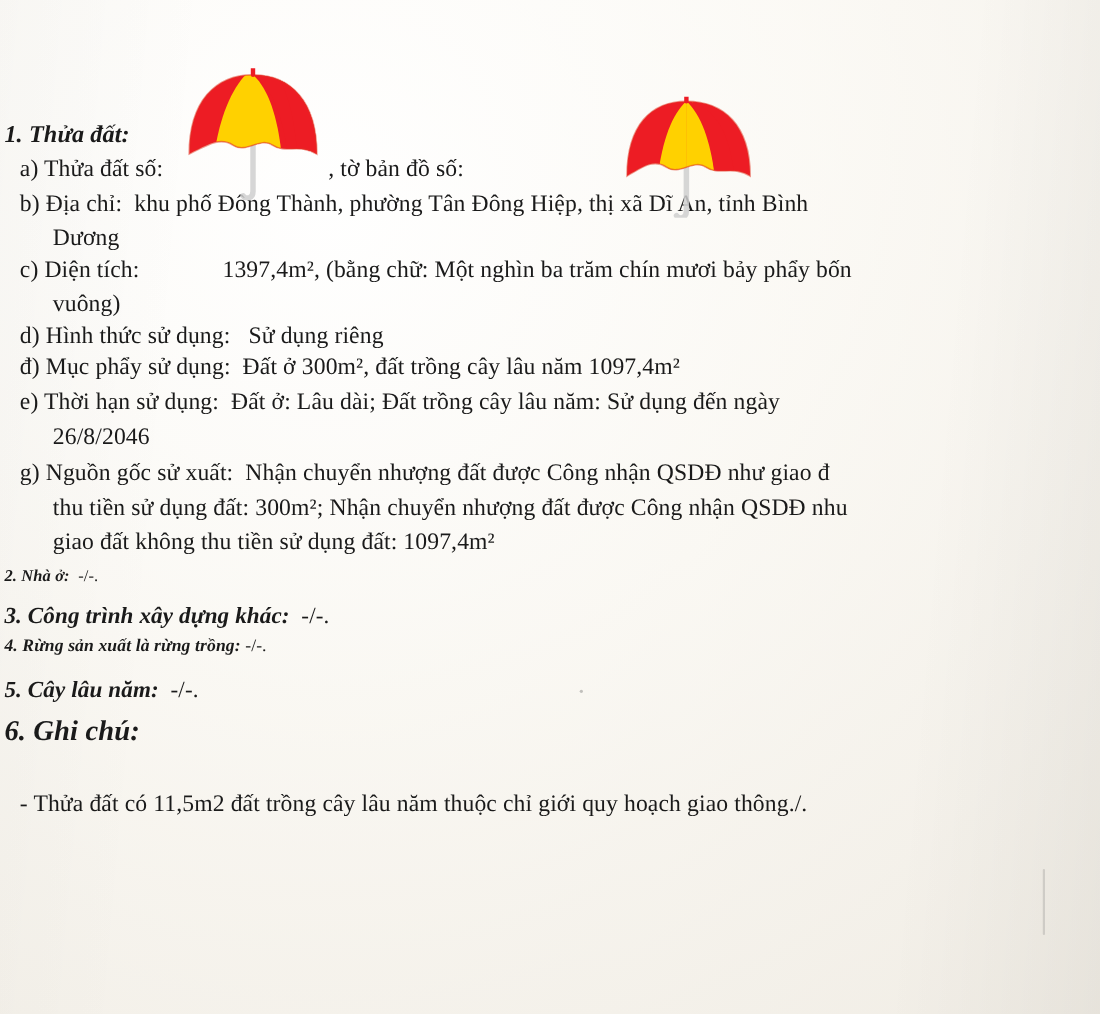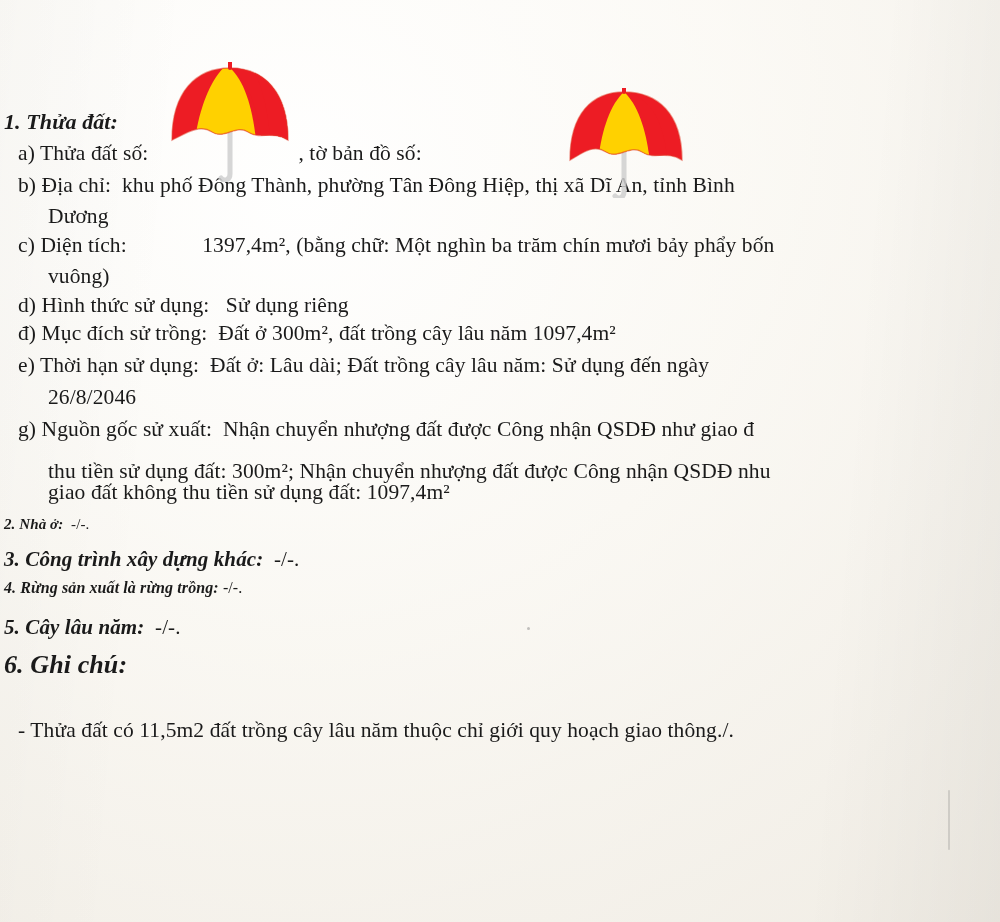--- a/index.html
+++ b/index.html
@@ -61,21 +61,21 @@
   .sub-a { left: 18px; top: 140px; }
   .sub-b { left: 18px; top: 172px; }
   .sub-b2 { left: 48px; top: 203px; }
   .sub-c { left: 18px; top: 232px; }
   .sub-c2 { left: 48px; top: 263px; }
   .sub-d1 { left: 18px; top: 292px; }
   .sub-d2 { left: 18px; top: 320px; }
   .sub-e { left: 18px; top: 352px; }
   .sub-e2 { left: 48px; top: 384px; text-align: right; }
   .sub-g { left: 18px; top: 416px; }
-  .sub-g2 { left: 48px; top: 448px; margin-top: 10px; }
+  .sub-g2 { left: 48px; top: 448px; }
   .sub-g3 { left: 48px; top: 479px; }
 
   .sec2 { left: 4px; top: 515px; font-size: 15px; }
   .sec3 { left: 4px; top: 546px; font-size: 21px; }
   .sec4 { left: 4px; top: 578px; font-size: 16px; }
   .sec5 { left: 4px; top: 614px; font-size: 21px; }
   .sec6 { left: 4px; top: 648px; font-size: 26px; }
   .note { left: 18px; top: 682px; margin-top: 35px; }
 
   .val { font-weight: normal; }
@@ -129,21 +129,21 @@
     <span style="display:inline-block;width:70px"></span><span>1397,4m², (bằng chữ: Một nghìn ba trăm chín mươi bảy phẩy bốn</span>
   </div>
   <div class="line sub-c2">vuông)</div>
 
   <div class="line sub-d1">
     <span>d) Hình thức sử dụng:</span>&nbsp;&nbsp;
     <span>Sử dụng riêng</span>
   </div>
 
   <div class="line sub-d2">
-    <span>đ) Mục đích sử trồng:</span>&nbsp;
+    <span>đ) Mục phẩy sử dụng:</span>&nbsp;
     <span>Đất ở 300m², đất trồng cây lâu năm 1097,4m²</span>
   </div>
 
   <div class="line sub-e">
     <span>e) Thời hạn sử dụng:</span>&nbsp;
     <span>Đất ở: Lâu dài; Đất trồng cây lâu năm: Sử dụng đến ngày</span>
   </div>
   <div class="line sub-e2">26/8/2046</div>
 
   <div class="line sub-g">

